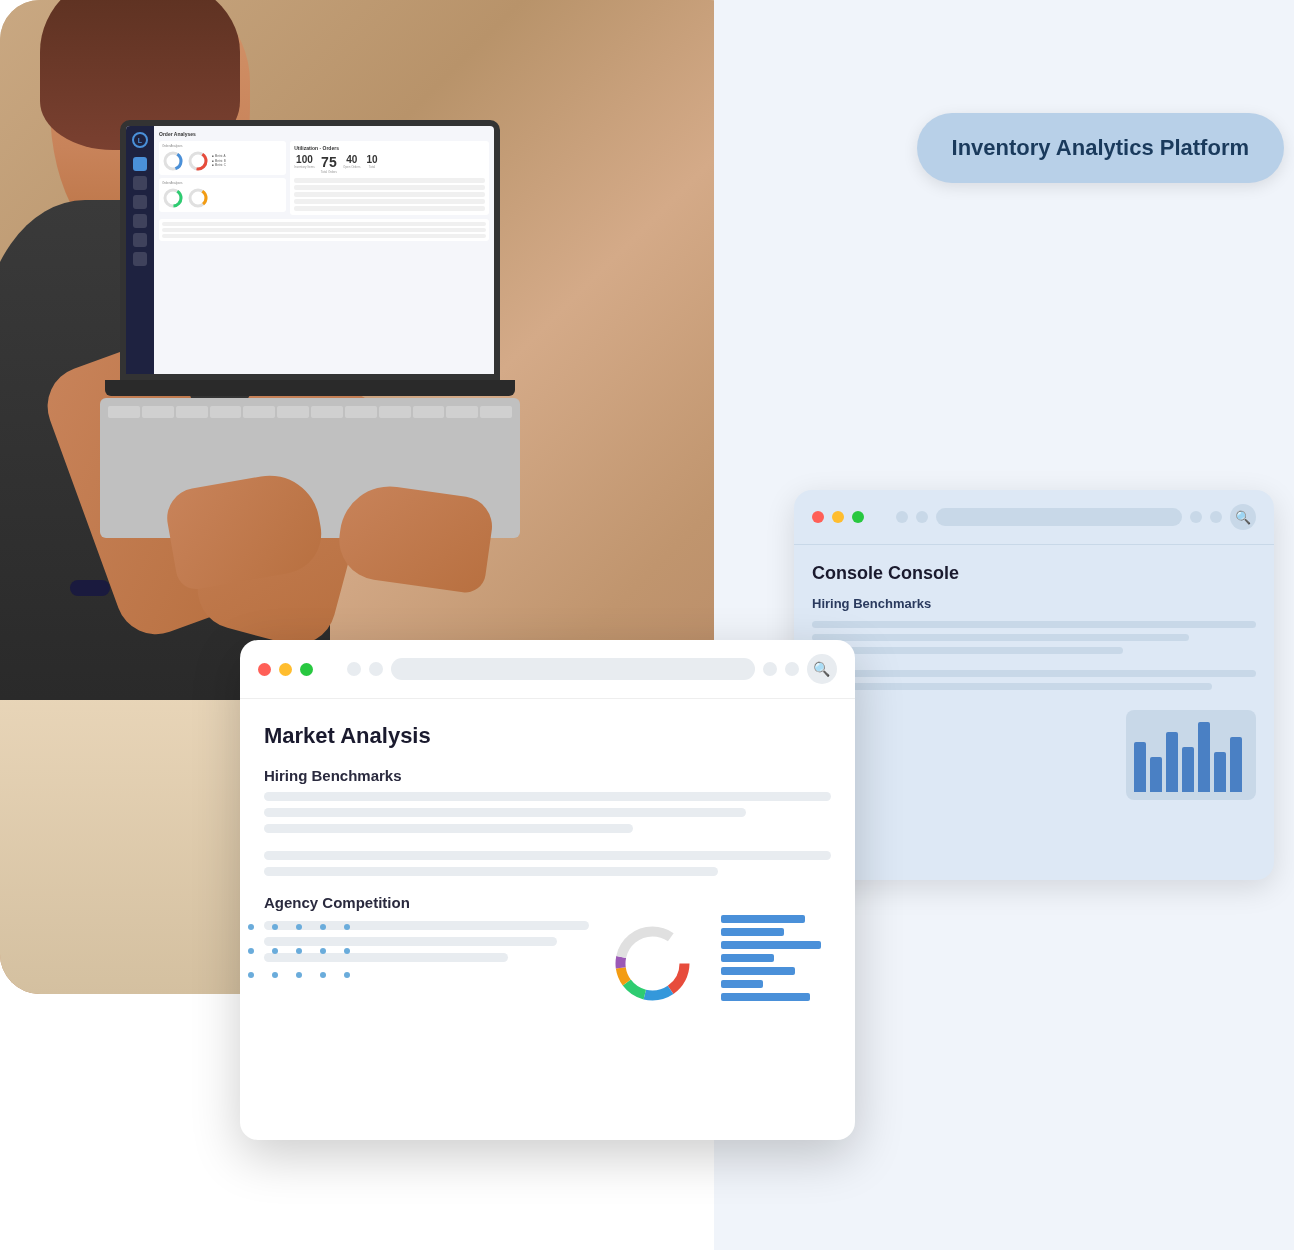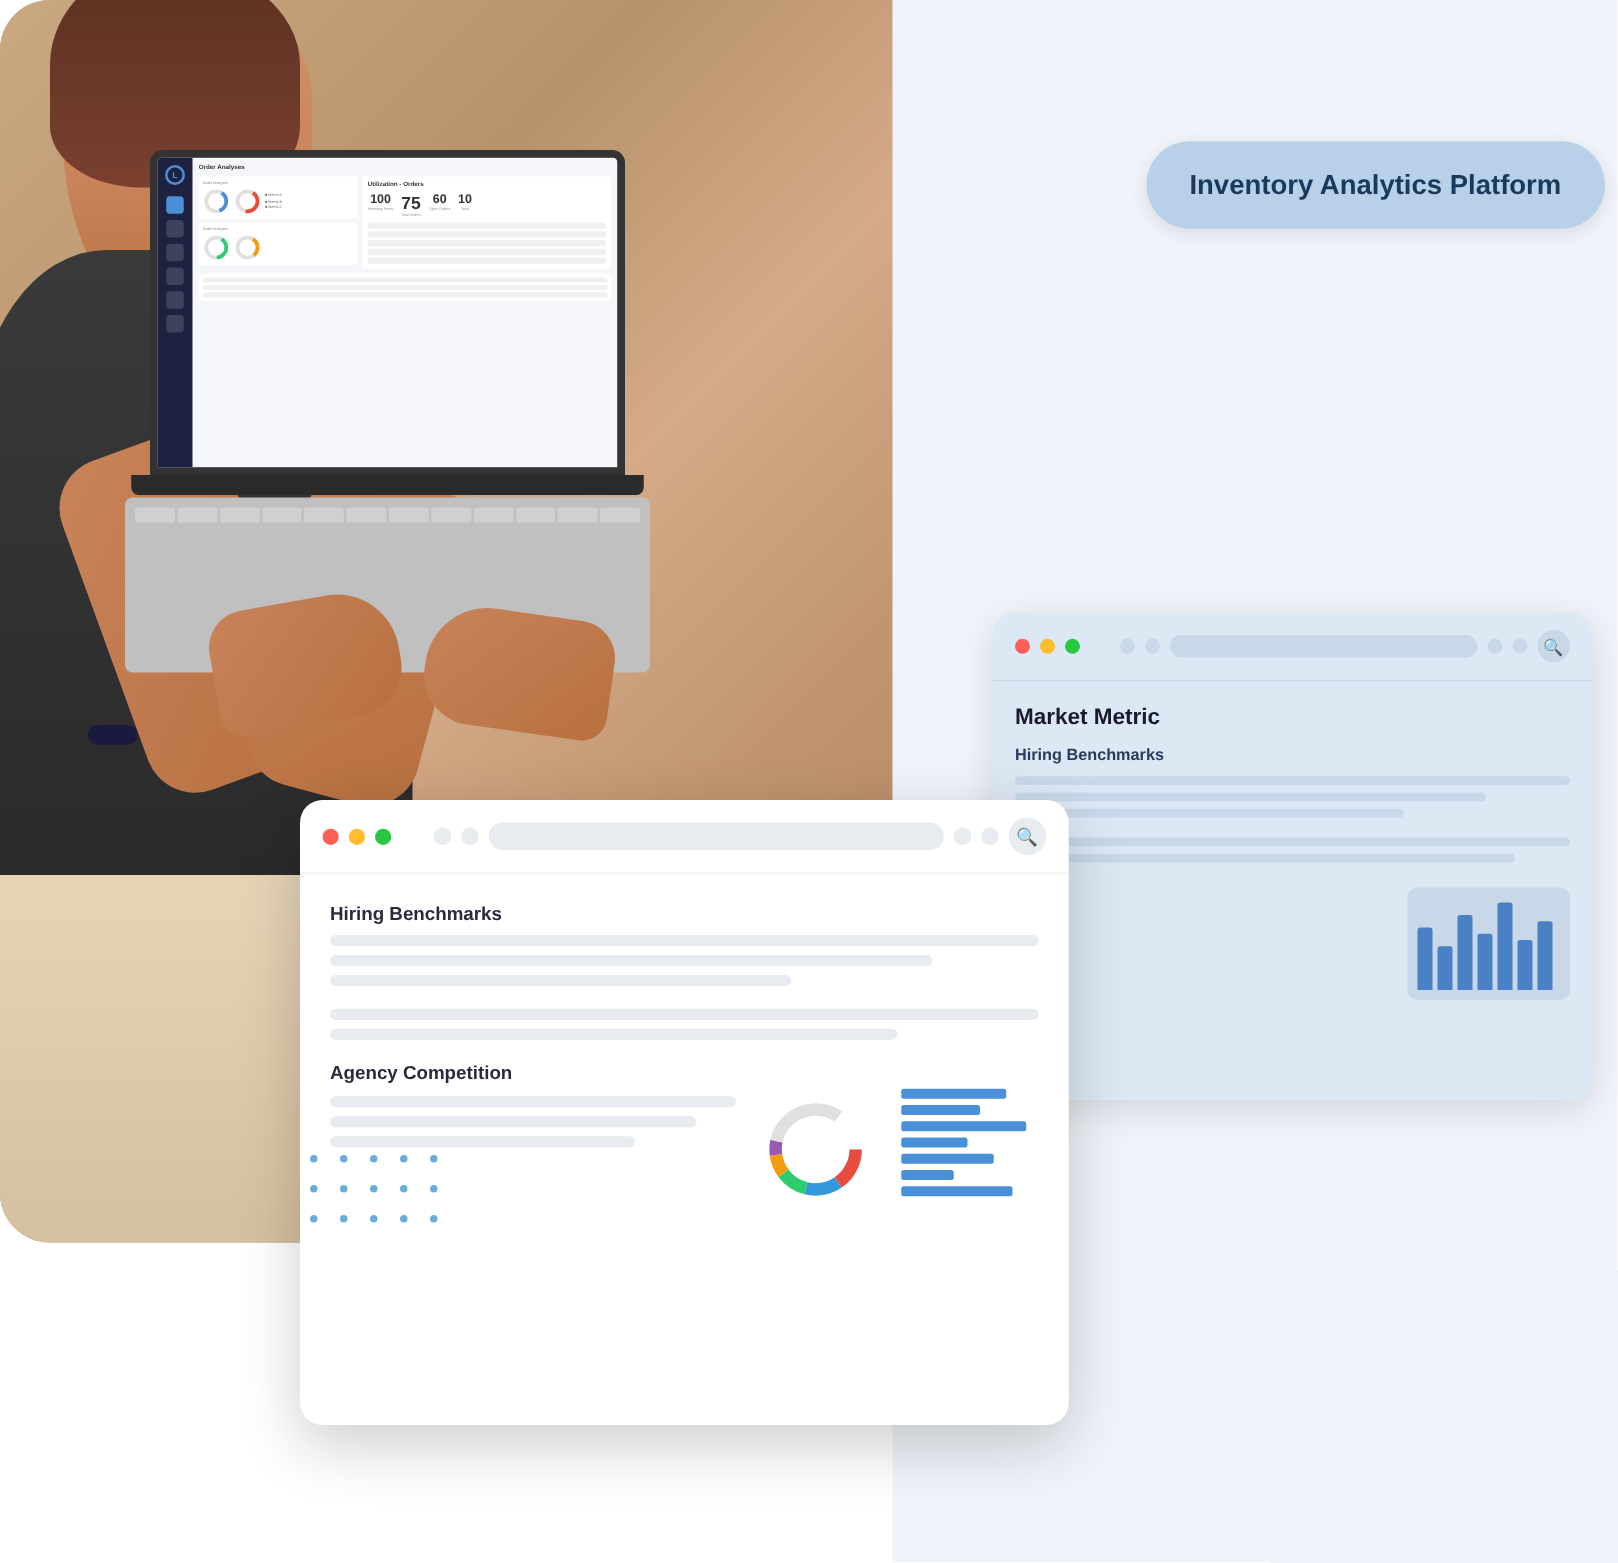--- a/index.html
+++ b/index.html
@@ -116,21 +116,21 @@
                 <div style="display:flex; gap:6px; margin-bottom:4px;">
                   <div style="text-align:center;">
                       <div style="font-size:10px; font-weight:bold; color:#333;">100</div>
                       <div style="font-size:3px; color:#999;">Inventory Items</div>
                     </div>
                   <div style="text-align:center;">
                       <div style="font-size:14px; font-weight:bold; color:#333;">75</div>
                       <div style="font-size:3px; color:#999;">Total Orders</div>
                     </div>
                   <div style="text-align:center;">
-                      <div style="font-size:10px; font-weight:bold; color:#333;">60</div>
+                      <div style="font-size:10px; font-weight:bold; color:#333;">40</div>
                       <div style="font-size:3px; color:#999;">Open Orders</div>
                     </div>
                   <div style="text-align:center;">
                       <div style="font-size:10px; font-weight:bold; color:#333;">10</div>
                       <div style="font-size:3px; color:#999;">Total</div>
                     </div>
                 </div>
 
                 <div style="height:5px; background:#f0f0f0; border-radius:2px; margin-bottom:2px;"></div>
                 <div style="height:5px; background:#f0f0f0; border-radius:2px; margin-bottom:2px;"></div>
@@ -214,21 +214,21 @@
     <div style="width:12px; height:12px; border-radius:50%; background:#c8d8e8;"></div>
     <div style="flex:1; height:18px; background:#c8d8e8; border-radius:9px;"></div>
     <div style="width:12px; height:12px; border-radius:50%; background:#c8d8e8;"></div>
     <div style="width:12px; height:12px; border-radius:50%; background:#c8d8e8;"></div>
     <div style="width:26px; height:26px; background:#c8d8e8; border-radius:50%; display:flex; align-items:center; justify-content:center;">
       <span style="font-size:13px; color:#7a9ab8;">🔍</span>
     </div>
   </div>
 
   <div style="padding:18px;">
-    <div style="font-size:18px; font-weight:700; color:#1a1a2e; margin-bottom:12px;">Market Metric</div>
+    <div style="font-size:18px; font-weight:700; color:#1a1a2e; margin-bottom:12px;">Console Console</div>
     <div style="font-size:13px; font-weight:600; color:#2a3a5e; margin-bottom:10px;">Hiring Benchmarks</div>
     <div style="height:7px; background:#c8d8e8; border-radius:4px; margin-bottom:6px; width:100%;"></div>
     <div style="height:7px; background:#c8d8e8; border-radius:4px; margin-bottom:6px; width:85%;"></div>
     <div style="height:7px; background:#c8d8e8; border-radius:4px; margin-bottom:16px; width:70%;"></div>
     <div style="height:7px; background:#c8d8e8; border-radius:4px; margin-bottom:6px; width:100%;"></div>
     <div style="height:7px; background:#c8d8e8; border-radius:4px; margin-bottom:6px; width:90%;"></div>
 
     <div style="display:flex; justify-content:flex-end; margin-top:20px;">
       <div style="width:130px; height:90px; background:#c8d8e8; border-radius:8px; display:flex; align-items:flex-end; padding:8px; gap:4px;">
         <div style="width:12px; height:50px; background:#4a80c4; border-radius:2px 2px 0 0;"></div>
@@ -254,20 +254,21 @@
     <div style="width:14px; height:14px; border-radius:50%; background:#e8ecf0;"></div>
     <div style="flex:1; height:22px; background:#e8ecf0; border-radius:11px;"></div>
     <div style="width:14px; height:14px; border-radius:50%; background:#e8ecf0;"></div>
     <div style="width:14px; height:14px; border-radius:50%; background:#e8ecf0;"></div>
     <div style="width:30px; height:30px; background:#e8ecf0; border-radius:50%; display:flex; align-items:center; justify-content:center;">
       <span style="font-size:14px; color:#888;">🔍</span>
     </div>
   </div>
 
   <div style="padding:24px;">
+    <div style="font-size:22px; font-weight:800; color:#1a1a2e; margin-bottom:18px;">Market Analysis</div>
 
     <div style="margin-bottom:18px;">
       <div style="font-size:15px; font-weight:600; color:#2a2a3e; margin-bottom:8px;">Hiring Benchmarks</div>
       <div style="height:9px; background:#e8ecf0; border-radius:5px; margin-bottom:7px; width:100%;"></div>
       <div style="height:9px; background:#e8ecf0; border-radius:5px; margin-bottom:7px; width:85%;"></div>
       <div style="height:9px; background:#e8ecf0; border-radius:5px; width:65%;"></div>
     </div>
 
     <div style="margin-bottom:18px;">
       <div style="height:9px; background:#e8ecf0; border-radius:5px; margin-bottom:7px; width:100%;"></div>

